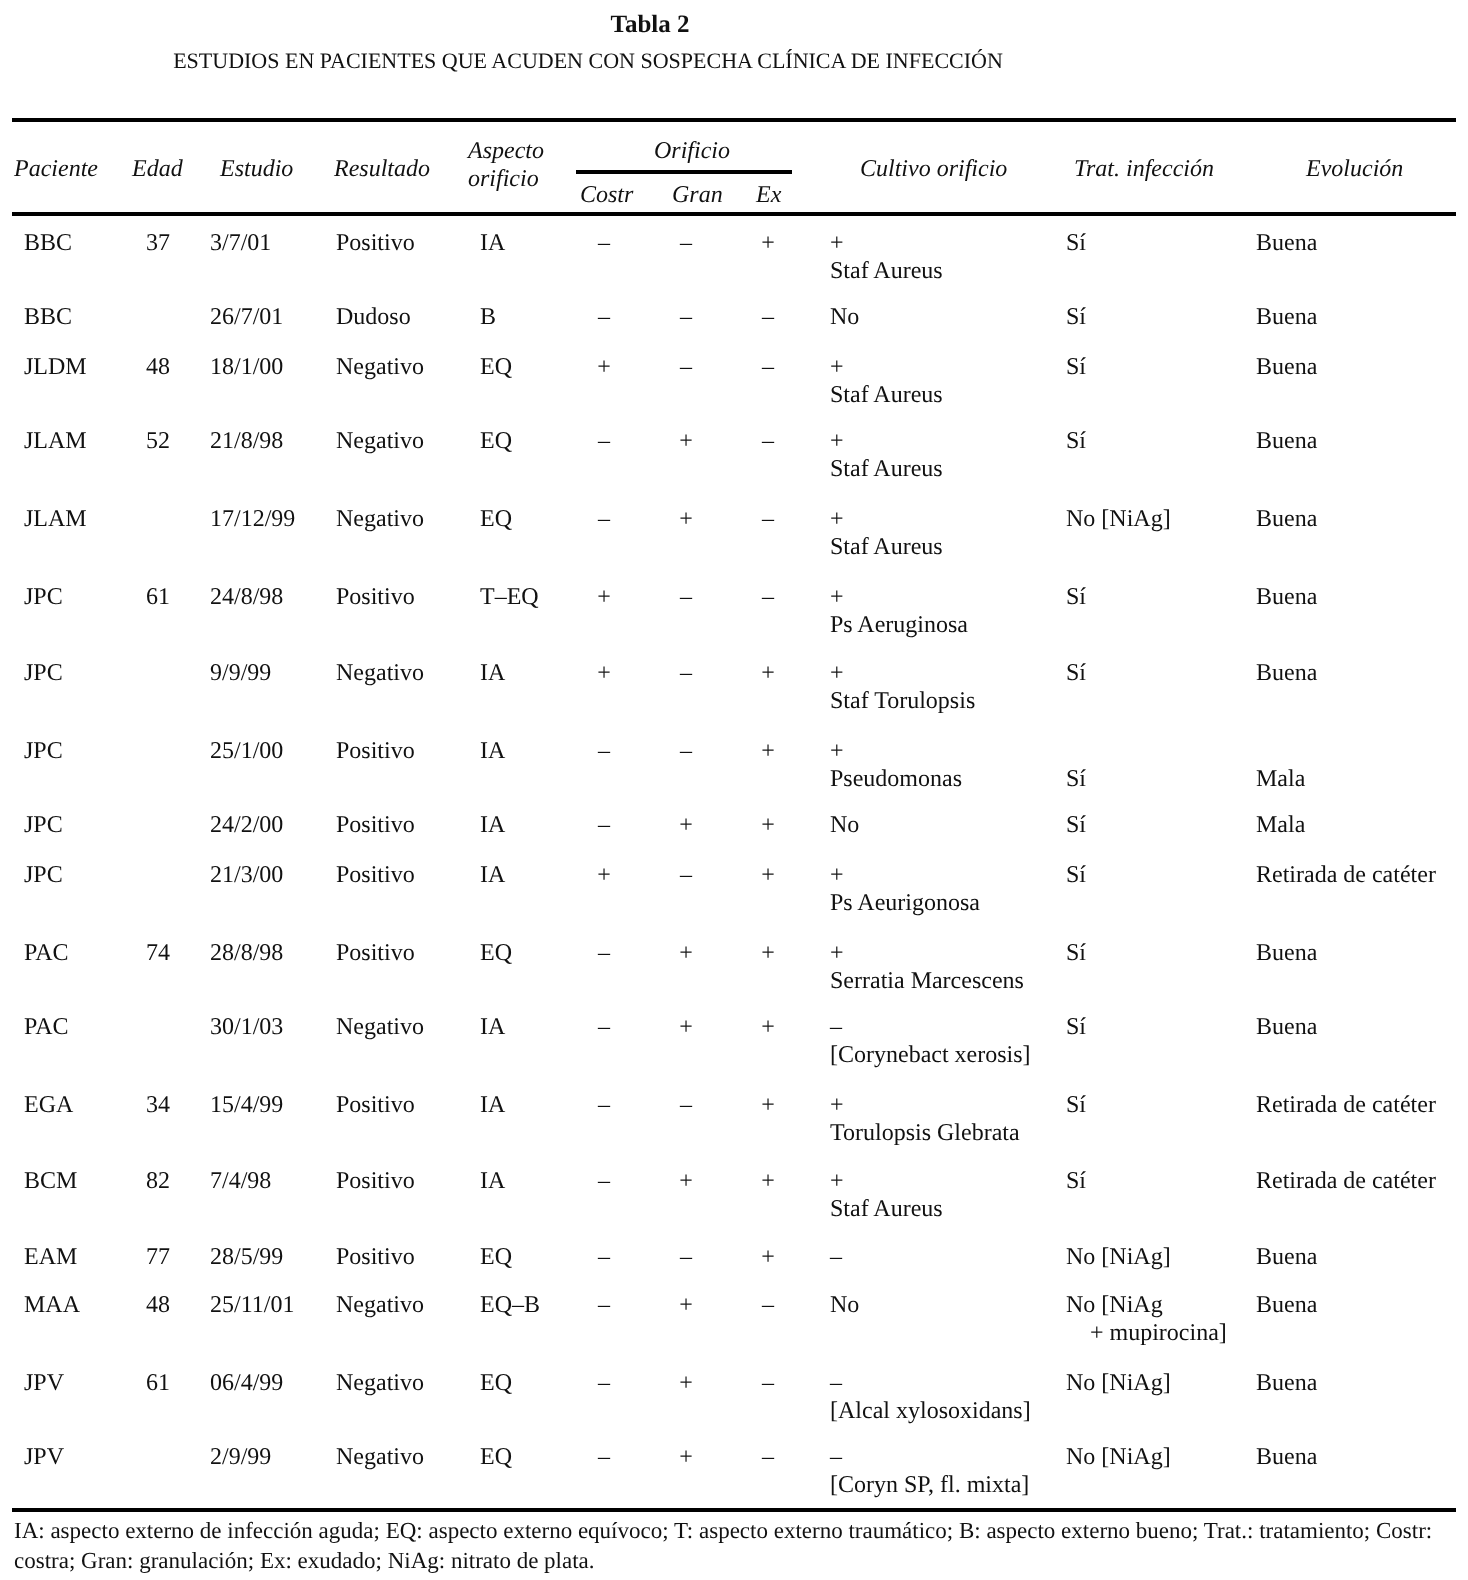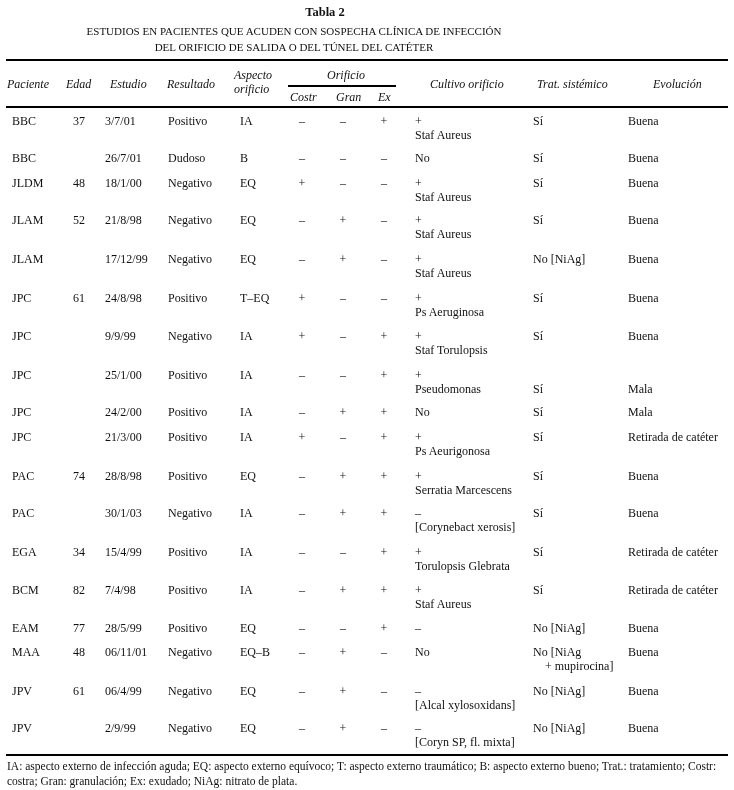--- a/index.html
+++ b/index.html
@@ -26,40 +26,39 @@
     position: absolute; left: 7px; width: 722px; top: 759px;
     font-size: 11.5px; line-height: 15px;
   }
 </style>
 </head>
 <body>
 
 <div class="title-num">Tabla 2</div>
 <div class="title">
   <div>ESTUDIOS EN PACIENTES QUE ACUDEN CON SOSPECHA CLÍNICA DE INFECCIÓN</div>
-  <div>DEL ORIFICIO DE SALIDA O DEL TÚNEL DEL CATÉTER</div>
 </div>
 
 <div class="rule-thick" style="top:59px;"></div>
 
 <div class="hdr" style="left:7px;top:77px;">Paciente</div>
 <div class="hdr" style="left:66px;top:77px;">Edad</div>
 <div class="hdr" style="left:110px;top:77px;">Estudio</div>
 <div class="hdr" style="left:167px;top:77px;">Resultado</div>
 <div class="hdr" style="left:234px;top:68px;">
   <div>Aspecto</div>
   <div>orificio</div>
 </div>
 <div class="hdr" style="left:327px;top:68px;">Orificio</div>
 <div class="rule-thin" style="left:288px;width:108px;top:85px;height:1.5px;"></div>
 <div class="hdr" style="left:290px;top:90px;">Costr</div>
 <div class="hdr" style="left:336px;top:90px;">Gran</div>
 <div class="hdr" style="left:378px;top:90px;">Ex</div>
 <div class="hdr" style="left:430px;top:77px;">Cultivo orificio</div>
-<div class="hdr" style="left:537px;top:77px;">Trat. sistémico</div>
+<div class="hdr" style="left:537px;top:77px;">Trat. infección</div>
 <div class="hdr" style="left:653px;top:77px;">Evolución</div>
 
 <div class="rule-thick" style="top:106px;"></div>
 
 <div id="rows">
     <div>
       <div class="cell" style="left: 12px; top: 114px;">BBC</div>
       <div class="cell" style="left: 73px; top: 114px;">37</div>
       <div class="cell" style="left: 105px; top: 114px;">3/7/01</div>
       <div class="cell" style="left: 168px; top: 114px;">Positivo</div>
@@ -266,21 +265,21 @@
       <div class="cell c" style="left: 333px; top: 621px;">–</div>
       <div class="cell c" style="left: 374px; top: 621px;">+</div>
       <div class="cell" style="left: 415px; top: 621px;">–</div>
       <div class="cell" style="left: 415px; top: 635px;"></div>
       <div class="cell" style="left: 533px; top: 621px;">No [NiAg]</div>
       <div class="cell" style="left: 628px; top: 621px;">Buena</div>
     </div>
     <div>
       <div class="cell" style="left: 12px; top: 645px;">MAA</div>
       <div class="cell" style="left: 73px; top: 645px;">48</div>
-      <div class="cell" style="left: 105px; top: 645px;">06/11/01</div>
+      <div class="cell" style="left: 105px; top: 645px;">25/11/01</div>
       <div class="cell" style="left: 168px; top: 645px;">Negativo</div>
       <div class="cell" style="left: 240px; top: 645px;">EQ–B</div>
       <div class="cell c" style="left: 292px; top: 645px;">–</div>
       <div class="cell c" style="left: 333px; top: 645px;">+</div>
       <div class="cell c" style="left: 374px; top: 645px;">–</div>
       <div class="cell" style="left: 415px; top: 645px;">No</div>
       <div class="cell" style="left: 415px; top: 659px;"></div>
       <div class="cell" style="left: 533px; top: 645px;">No [NiAg</div>
       <div class="cell" style="left: 545px; top: 659px;">+ mupirocina]</div>
       <div class="cell" style="left: 628px; top: 645px;">Buena</div>

